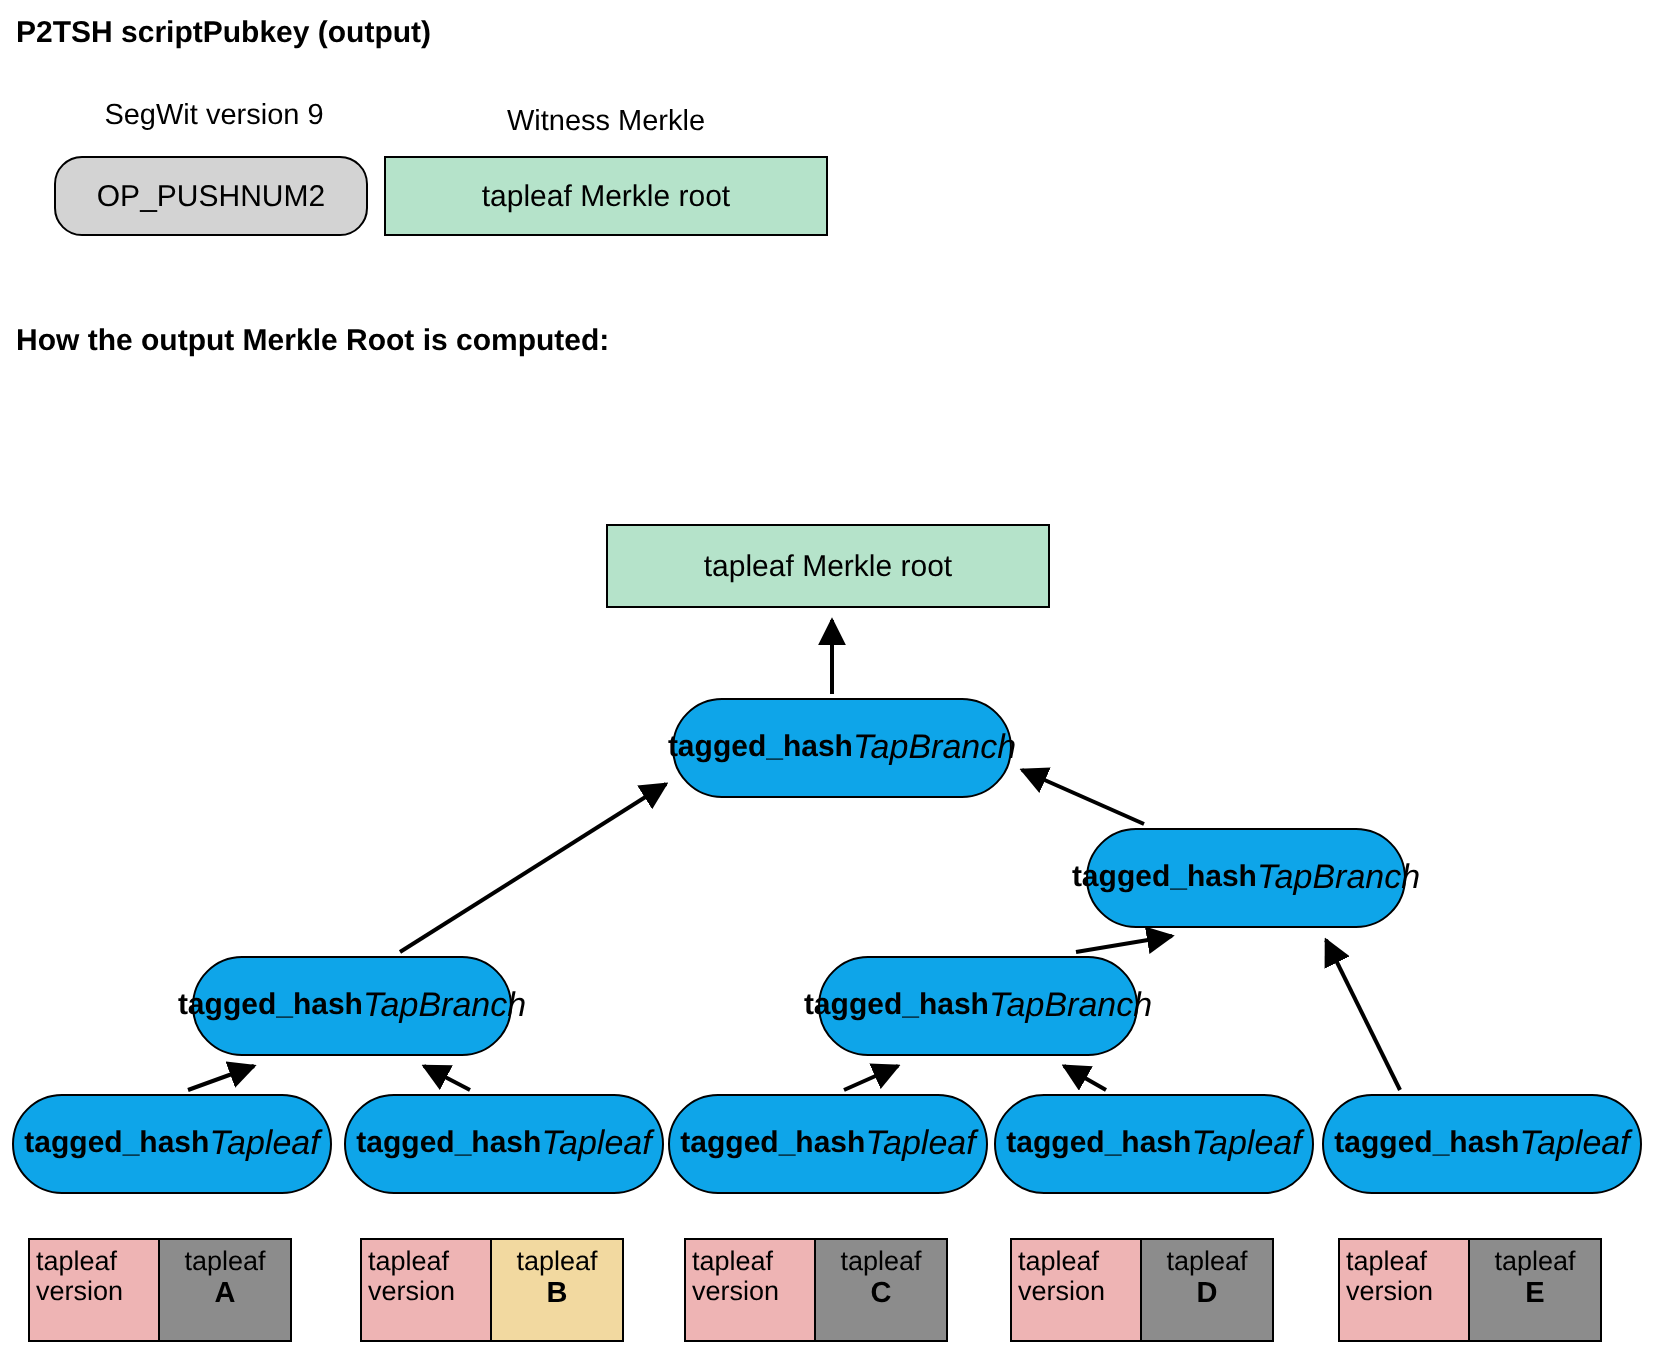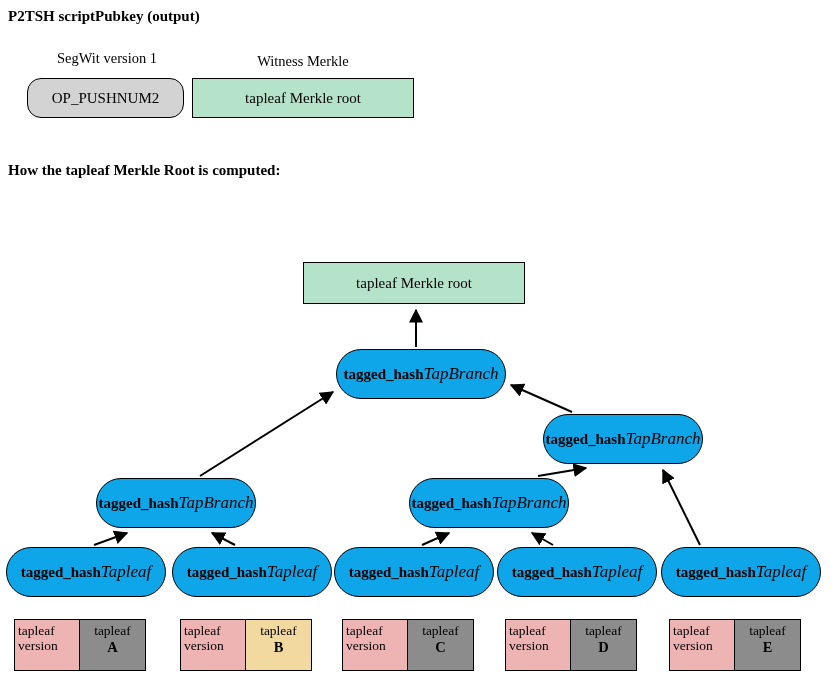--- a/index.html
+++ b/index.html
@@ -10,21 +10,20 @@
   body {
     font-family: "Liberation Sans", sans-serif;
     color: #000000;
   }
   #canvas {
     position: relative;
     width: 832px;
     height: 679px;
     overflow: hidden;
     background: #ffffff;
-    font-family: Liberation Serif, serif;
   }
   .abs { position: absolute; }
 
   
   .section-title {
     font-weight: bold;
     font-size: 15px;
     color: #000;
     white-space: nowrap;
   }
@@ -132,29 +131,29 @@
     pointer-events: none;
   }
 </style>
 </head>
 <body>
 
 <div id="canvas">
 
   <div class="abs section-title" style="left:8px; top:8px;">P2TSH scriptPubkey (output)</div>
 
-  <div class="abs field-label" style="left:27px; top:50px; width:160px;">SegWit version 1</div>
+  <div class="abs field-label" style="left:27px; top:50px; width:160px;">SegWit version 9</div>
 
   <div class="abs box-segwit" style="left:27px; top:78px; width:157px; height:40px;border-radius:14px;">OP_PUSHNUM2</div>
 
   <div class="abs field-label" style="left:192px; top:53px; width:222px;">Witness Merkle</div>
 
   <div class="abs box-witness" style="left:192px; top:78px; width:222px; height:40px;">tapleaf Merkle root</div>
 
-  <div class="abs section-title" style="left:8px; top:162px;">How the tapleaf Merkle Root is computed:</div>
+  <div class="abs section-title" style="left:8px; top:162px;">How the output Merkle Root is computed:</div>
 
   <div class="abs merkle-root" style="left:303px; top:262px; width:222px; height:42px;">tapleaf Merkle root</div>
 
   <div class="abs hash-node" style="left:336px; top:349px; width:170px; height:50px;">
     <div class="h-title">tagged_hash</div>
     <div class="h-sub">TapBranch</div>
   </div>
 
   <div class="abs hash-node" style="left:543px; top:414px; width:160px; height:50px;">
     <div class="h-title">tagged_hash</div>

